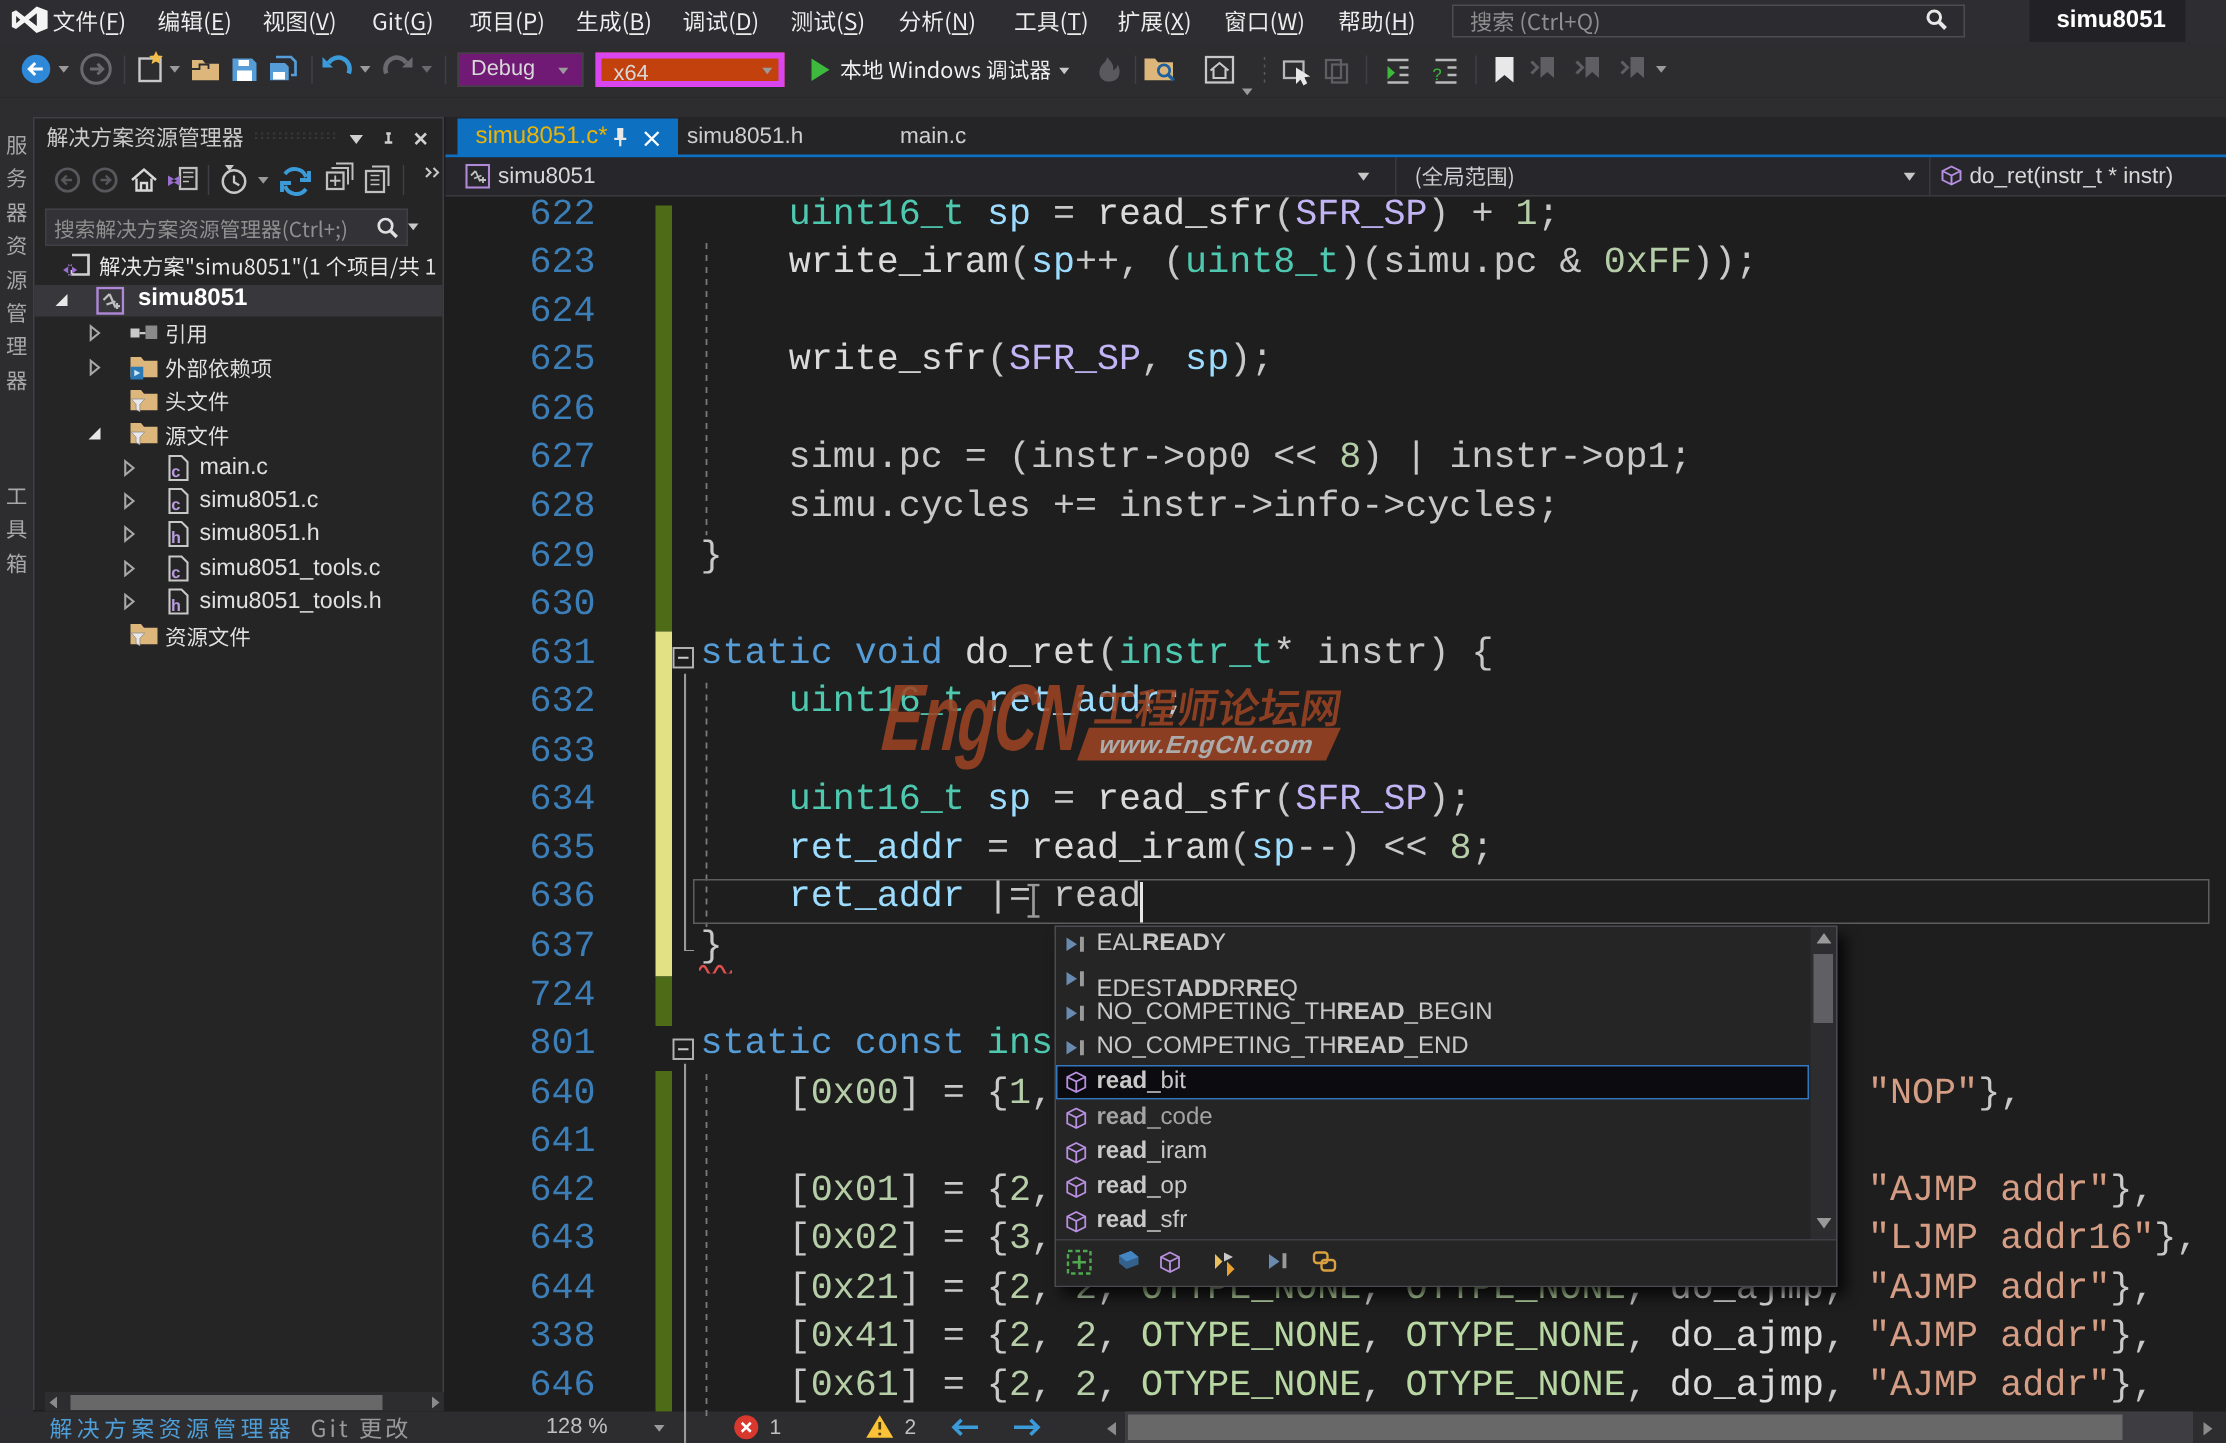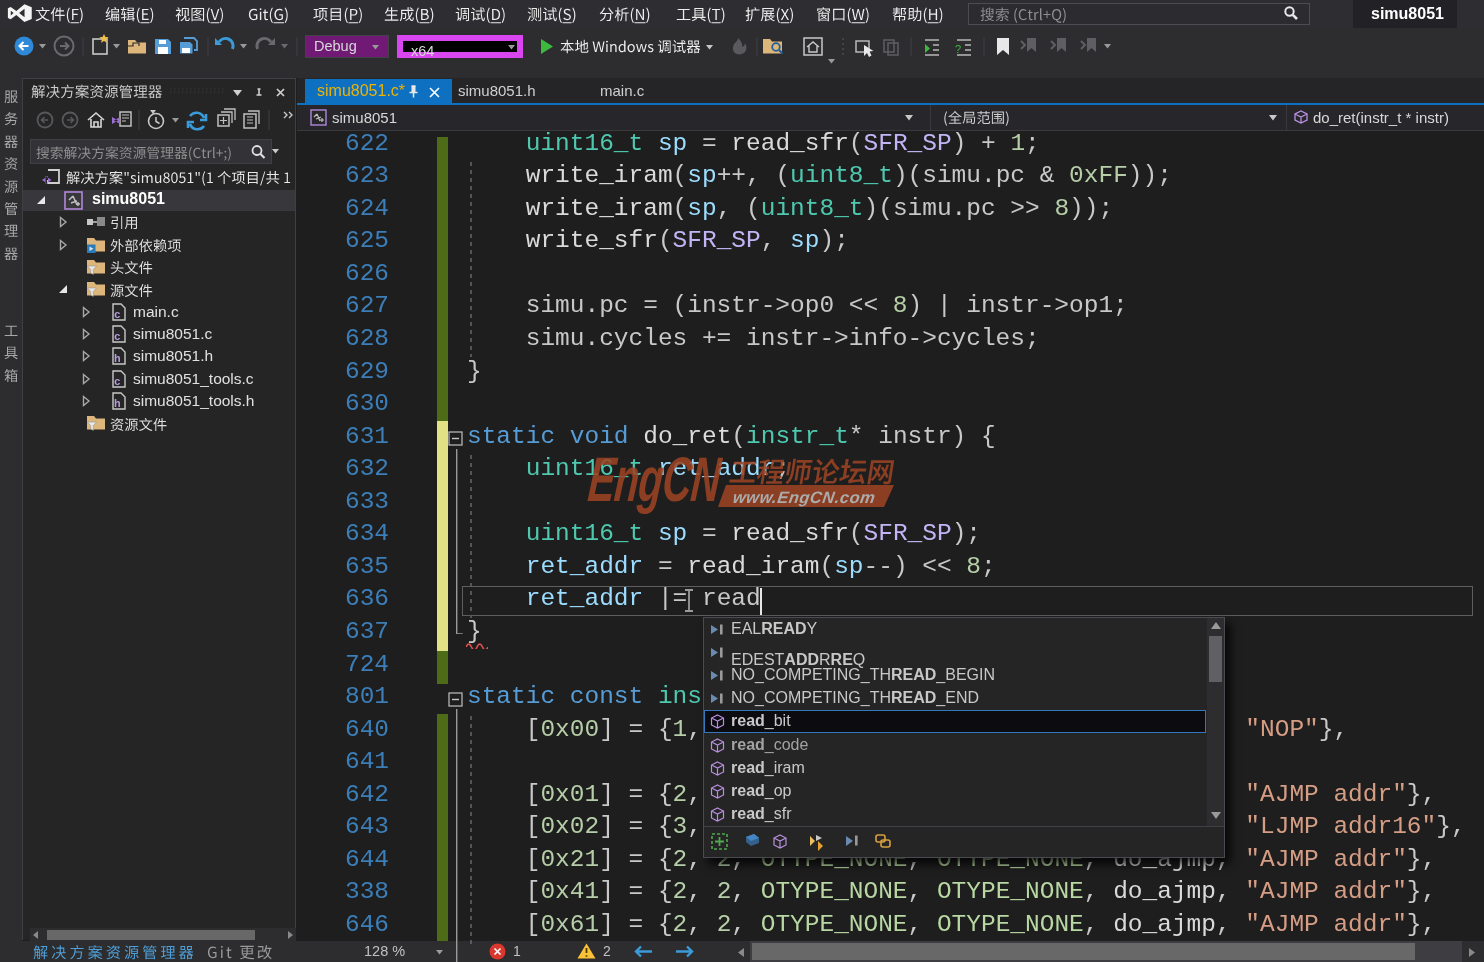--- a/index.html
+++ b/index.html
@@ -1,17 +1,17 @@
 <!DOCTYPE html>
 <html><head><meta charset="utf-8"><style>
 *{margin:0;padding:0;box-sizing:border-box}
 html,body{width:1484px;height:962px;background:#1e1e1e;overflow:hidden;font-family:"Liberation Sans",sans-serif}
 .abs{position:absolute}
 #code{font-family:"Liberation Mono",monospace;font-size:24.47px;color:#c8c8c8;white-space:pre}
-.ln{position:absolute;width:60px;text-align:left;color:#3c7eb8}
+.ln{position:absolute;width:60px;text-align:center;color:#3c7eb8}
 .cl{position:absolute;left:467px;top:0}
 .k{color:#569cd6}.t{color:#4ec9b0}.l{color:#9cdcfe}.m{color:#c3b5f5}.n{color:#b5cea8}
 .e{color:#b8d7a3}.s{color:#d69d85}.f{color:#dadada}
 </style></head><body>
 
 <div class="abs" style="left:0;top:0;width:1484px;height:28px;background:#2e2e32"></div>
 <svg class="abs" style="left:6px;top:4px" width="27" height="20" viewBox="0 0 30 22">
     <path fill="#f4f4f4" d="M20.5 0.2 L28.6 3.4 V16.6 L20.4 19.8 L11.5 12.2 L5.2 16.9 L2.1 15.4 V4.6 L5.2 3.1 L11.5 7.8 Z M5.3 7.3 V12.7 L8.4 10 Z M14.6 10 L20.6 14.7 V5.3 Z"></path>
   </svg>
 <svg style="position:absolute;overflow:visible;left:35px;top:19.5px" width="1" height="1">
@@ -88,21 +88,21 @@
     <path d="M240 16 l7 0 l-3.5 4.5 Z" fill="#9a9a9a"></path>
     <path d="M271 14 c-2-3 -6-4.5 -9.5-3 c-4 1.6 -5.5 6 -4 10" fill="none" stroke="#6a6a6e" stroke-width="3"></path>
     <path d="M275 10 v7 h-7 Z" fill="#6a6a6e"></path>
     <path d="M281 16 l7 0 l-3.5 4.5 Z" fill="#6a6a6e"></path>
     <path d="M297 9 v19" stroke="#3f3f46" stroke-width="1"></path>
 </svg>
 <div class="abs" style="left:305px;top:35px;width:84px;height:23px;background:#701a75;border:1px solid #434347;color:#d8d8d8;font-size:14.5px;padding:2px 0 0 8px">Debug</div>
 <svg class="abs" style="left:372px;top:45px" width="10" height="6">
     <path d="M0 0 l7 0 l-3.5 4.5 Z" fill="#9a9a9a"></path>
   </svg>
-<div class="abs" style="left:397px;top:35px;width:126px;height:23px;background:#000000;border:6px solid #d946ef;color:#d8d8d8;font-size:14.5px;padding:2px 0 0 8px">x64</div>
+<div class="abs" style="left:397px;top:35px;width:126px;height:23px;background:#c2410c;border:4px solid #d946ef;color:#d8d8d8;font-size:14.5px;padding:2px 0 0 8px">x64</div>
 <svg class="abs" style="left:508px;top:45px" width="10" height="6">
     <path d="M0 0 l7 0 l-3.5 4.5 Z" fill="#9a9a9a"></path>
   </svg>
 <svg class="abs" style="left:540px;top:38px" width="14" height="17">
     <path d="M1 1 L13 8.5 L1 16 Z" fill="#3db93d"></path>
   </svg>
 <svg style="position:absolute;overflow:visible;left:560px;top:52px" width="1" height="1">
     <path fill="#f0f0f0" d="M0.9 -9.1H13.6V-8H0.9ZM3.3 -2.7H11.2V-1.6H3.3ZM6.7 -12.2H7.8V1.2H6.7ZM5.6 -8.8 6.6 -8.5Q6.1 -6.9 5.2 -5.6Q4.4 -4.2 3.4 -3Q2.4 -1.9 1.3 -1.1Q1.3 -1.3 1.1 -1.4Q1 -1.6 0.8 -1.8Q0.7 -1.9 0.5 -2Q1.6 -2.7 2.6 -3.7Q3.5 -4.8 4.3 -6.1Q5.1 -7.4 5.6 -8.8ZM8.8 -8.7Q9.3 -7.4 10.1 -6.1Q10.9 -4.8 11.9 -3.8Q12.9 -2.8 14 -2.1Q13.9 -2 13.7 -1.8Q13.5 -1.7 13.4 -1.5Q13.2 -1.3 13.1 -1.2Q12 -1.9 11 -3Q10 -4.2 9.2 -5.5Q8.4 -6.9 7.9 -8.4Z M23.7 -12.2H24.7V-2.1H23.7ZM19.2 -6.2 27 -9.5 27.4 -8.6 19.6 -5.2ZM20.7 -10.8H21.8V-1.1Q21.8 -0.7 21.8 -0.5Q21.9 -0.3 22.2 -0.2Q22.4 -0.2 22.9 -0.2Q23 -0.2 23.4 -0.2Q23.7 -0.2 24.2 -0.2Q24.6 -0.2 25.1 -0.2Q25.5 -0.2 25.9 -0.2Q26.2 -0.2 26.4 -0.2Q26.8 -0.2 27 -0.3Q27.3 -0.5 27.4 -0.9Q27.5 -1.4 27.5 -2.2Q27.7 -2.1 28 -2Q28.3 -1.8 28.5 -1.8Q28.4 -0.8 28.2 -0.2Q28 0.3 27.6 0.6Q27.2 0.8 26.4 0.8Q26.3 0.8 26 0.8Q25.6 0.8 25.1 0.8Q24.6 0.8 24.2 0.8Q23.7 0.8 23.3 0.8Q23 0.8 22.9 0.8Q22 0.8 21.6 0.7Q21.1 0.5 20.9 0.1Q20.7 -0.4 20.7 -1.1ZM26.8 -9.3H26.6L26.9 -9.6L27.1 -9.7L27.9 -9.4L27.8 -9.2Q27.8 -8.2 27.8 -7.3Q27.8 -6.4 27.8 -5.7Q27.8 -5 27.7 -4.5Q27.7 -4 27.7 -3.8Q27.6 -3.3 27.4 -3.1Q27.2 -2.9 26.9 -2.8Q26.6 -2.7 26.2 -2.7Q25.8 -2.7 25.5 -2.7Q25.5 -2.9 25.4 -3.2Q25.4 -3.5 25.3 -3.7Q25.5 -3.6 25.8 -3.6Q26.1 -3.6 26.2 -3.6Q26.4 -3.6 26.5 -3.7Q26.6 -3.8 26.7 -4Q26.7 -4.2 26.7 -4.6Q26.7 -5 26.8 -5.7Q26.8 -6.4 26.8 -7.4Q26.8 -8.3 26.8 -9.3ZM15.1 -8.7H19.7V-7.7H15.1ZM17 -12H18V-2.6H17ZM15 -2.2Q15.6 -2.4 16.3 -2.8Q17.1 -3.1 17.9 -3.4Q18.8 -3.8 19.7 -4.1L19.9 -3.2Q18.7 -2.6 17.5 -2.1Q16.4 -1.6 15.4 -1.1Z M34.9 0 32.6 -10.6H34L35.1 -4.8Q35.3 -4 35.4 -3.1Q35.6 -2.3 35.7 -1.4H35.8Q36 -2.3 36.2 -3.1Q36.4 -4 36.6 -4.8L38 -10.6H39.3L40.7 -4.8Q40.9 -4 41.1 -3.1Q41.3 -2.3 41.5 -1.4H41.6Q41.7 -2.3 41.9 -3.1Q42 -4 42.2 -4.8L43.3 -10.6H44.6L42.4 0H40.8L39.2 -6.4Q39 -7 38.9 -7.6Q38.8 -8.2 38.6 -8.8H38.6Q38.5 -8.2 38.3 -7.6Q38.2 -7 38 -6.4L36.5 0Z M46.3 0V-7.9H47.6V0ZM47 -9.5Q46.6 -9.5 46.3 -9.7Q46.1 -10 46.1 -10.4Q46.1 -10.8 46.3 -11Q46.6 -11.2 47 -11.2Q47.4 -11.2 47.6 -11Q47.9 -10.8 47.9 -10.4Q47.9 -10 47.6 -9.7Q47.4 -9.5 47 -9.5Z M50.3 0V-7.9H51.4L51.5 -6.7H51.5Q52.1 -7.3 52.7 -7.7Q53.4 -8.1 54.2 -8.1Q55.4 -8.1 56 -7.3Q56.6 -6.5 56.6 -5V0H55.3V-4.8Q55.3 -5.9 54.9 -6.4Q54.6 -6.9 53.8 -6.9Q53.2 -6.9 52.7 -6.6Q52.2 -6.3 51.6 -5.7V0Z M61.8 0.2Q60.8 0.2 60.1 -0.3Q59.4 -0.8 59 -1.7Q58.6 -2.6 58.6 -3.9Q58.6 -5.2 59.1 -6.1Q59.5 -7.1 60.3 -7.6Q61.1 -8.1 62 -8.1Q62.7 -8.1 63.2 -7.8Q63.7 -7.6 64.2 -7.2L64.1 -8.5V-11.5H65.5V0H64.4L64.3 -0.9H64.2Q63.8 -0.5 63.1 -0.1Q62.5 0.2 61.8 0.2ZM62.1 -0.9Q62.7 -0.9 63.2 -1.2Q63.6 -1.5 64.1 -2V-6.1Q63.6 -6.6 63.2 -6.8Q62.7 -7 62.2 -7Q61.6 -7 61.1 -6.6Q60.6 -6.2 60.3 -5.5Q59.9 -4.8 59.9 -3.9Q59.9 -3 60.2 -2.3Q60.5 -1.6 60.9 -1.3Q61.4 -0.9 62.1 -0.9Z M71.2 0.2Q70.2 0.2 69.4 -0.3Q68.6 -0.8 68 -1.7Q67.5 -2.6 67.5 -3.9Q67.5 -5.2 68 -6.2Q68.6 -7.1 69.4 -7.6Q70.2 -8.1 71.2 -8.1Q71.9 -8.1 72.6 -7.8Q73.2 -7.5 73.7 -7Q74.2 -6.5 74.5 -5.7Q74.8 -4.9 74.8 -3.9Q74.8 -2.6 74.3 -1.7Q73.8 -0.8 73 -0.3Q72.2 0.2 71.2 0.2ZM71.2 -0.9Q71.9 -0.9 72.4 -1.3Q72.9 -1.7 73.2 -2.3Q73.5 -3 73.5 -3.9Q73.5 -4.8 73.2 -5.5Q72.9 -6.2 72.4 -6.6Q71.9 -7 71.2 -7Q70.5 -7 70 -6.6Q69.5 -6.2 69.2 -5.5Q68.9 -4.8 68.9 -3.9Q68.9 -3 69.2 -2.3Q69.5 -1.7 70 -1.3Q70.5 -0.9 71.2 -0.9Z M78.2 0 76 -7.9H77.3L78.5 -3.3Q78.6 -2.7 78.7 -2.2Q78.8 -1.7 79 -1.1H79Q79.2 -1.7 79.3 -2.2Q79.4 -2.8 79.6 -3.3L80.8 -7.9H82.1L83.3 -3.3Q83.5 -2.7 83.6 -2.2Q83.7 -1.7 83.9 -1.1H83.9Q84 -1.7 84.2 -2.2Q84.3 -2.7 84.4 -3.3L85.6 -7.9H86.8L84.7 0H83.1L82 -4.2Q81.8 -4.8 81.7 -5.4Q81.6 -5.9 81.4 -6.5H81.3Q81.2 -5.9 81.1 -5.4Q81 -4.8 80.8 -4.2L79.7 0Z M90.6 0.2Q89.8 0.2 89 -0.1Q88.2 -0.4 87.7 -0.9L88.3 -1.8Q88.8 -1.4 89.4 -1.1Q89.9 -0.8 90.6 -0.8Q91.4 -0.8 91.8 -1.2Q92.2 -1.6 92.2 -2.1Q92.2 -2.5 91.9 -2.8Q91.7 -3 91.3 -3.2Q90.8 -3.4 90.4 -3.6Q89.9 -3.8 89.3 -4Q88.8 -4.3 88.5 -4.7Q88.1 -5.2 88.1 -5.8Q88.1 -6.5 88.4 -7Q88.8 -7.5 89.4 -7.8Q90 -8.1 90.8 -8.1Q91.6 -8.1 92.2 -7.8Q92.8 -7.6 93.3 -7.2L92.6 -6.3Q92.2 -6.6 91.8 -6.8Q91.4 -7 90.8 -7Q90.1 -7 89.7 -6.7Q89.4 -6.4 89.4 -5.9Q89.4 -5.5 89.6 -5.3Q89.8 -5 90.2 -4.9Q90.6 -4.7 91.1 -4.5Q91.5 -4.4 91.9 -4.2Q92.4 -4 92.7 -3.7Q93 -3.5 93.3 -3.1Q93.5 -2.7 93.5 -2.1Q93.5 -1.5 93.1 -1Q92.8 -0.4 92.2 -0.1Q91.5 0.2 90.6 0.2Z M102.8 -11.5H103.8V-6.1Q103.8 -5.3 103.7 -4.3Q103.7 -3.4 103.5 -2.4Q103.3 -1.4 103 -0.5Q102.7 0.4 102.1 1.1Q102.1 1.1 101.9 1Q101.8 0.8 101.6 0.7Q101.5 0.6 101.3 0.6Q102 -0.4 102.3 -1.5Q102.6 -2.7 102.7 -3.9Q102.8 -5.1 102.8 -6.1ZM103.4 -11.5H110.1V-10.6H103.4ZM109.7 -11.5H110.6V-0.2Q110.6 0.3 110.5 0.5Q110.4 0.8 110.1 0.9Q109.8 1.1 109.3 1.1Q108.8 1.1 108.1 1.1Q108.1 1 108 0.8Q107.9 0.6 107.9 0.4Q107.8 0.2 107.7 0.1Q108.3 0.1 108.8 0.1Q109.2 0.1 109.4 0.1Q109.7 0.1 109.7 -0.2ZM104.7 -8.9H108.7V-8.1H104.7ZM104.3 -6.6H109.1V-5.8H104.3ZM106.2 -10.1H107.1V-6H106.2ZM105.1 -4.6H108.6V-1.2H105.1V-2H107.7V-3.7H105.1ZM104.7 -4.6H105.5V-0.5H104.7ZM98.8 -11.2 99.5 -11.9Q99.9 -11.5 100.3 -11.1Q100.7 -10.8 101.1 -10.4Q101.5 -10 101.7 -9.7L101 -8.9Q100.7 -9.2 100.4 -9.6Q100 -10 99.6 -10.5Q99.2 -10.9 98.8 -11.2ZM99.8 0.8 99.6 -0.3 99.8 -0.7 102 -2.4Q102.1 -2.2 102.2 -1.9Q102.3 -1.6 102.4 -1.5Q101.6 -0.8 101.2 -0.5Q100.7 -0.1 100.4 0.2Q100.1 0.4 100 0.5Q99.8 0.7 99.8 0.8ZM97.9 -7.6H100.4V-6.6H97.9ZM99.8 0.8Q99.7 0.6 99.6 0.5Q99.5 0.4 99.3 0.2Q99.2 0.1 99.1 0Q99.2 -0.1 99.4 -0.3Q99.6 -0.6 99.8 -0.9Q99.9 -1.2 99.9 -1.6V-7.6H101V-0.8Q101 -0.8 100.8 -0.7Q100.7 -0.6 100.5 -0.4Q100.4 -0.2 100.2 0Q100 0.2 99.9 0.4Q99.8 0.6 99.8 0.8Z M113.5 -11.2 114.2 -11.9Q114.6 -11.6 115 -11.2Q115.4 -10.8 115.8 -10.5Q116.1 -10.1 116.3 -9.8L115.6 -9.1Q115.4 -9.4 115 -9.8Q114.7 -10.1 114.3 -10.5Q113.9 -10.9 113.5 -11.2ZM114.3 0.8 114.2 -0.2 114.5 -0.6 117.1 -2.3Q117.2 -2.1 117.3 -1.8Q117.3 -1.6 117.4 -1.4Q116.5 -0.8 115.9 -0.4Q115.3 -0 115 0.2Q114.7 0.4 114.6 0.6Q114.4 0.7 114.3 0.8ZM112.5 -7.6H115V-6.6H112.5ZM116.8 -9.2H125.6V-8.1H116.8ZM117.2 -6H121.1V-5H117.2ZM118.7 -5.4H119.7V-1L118.7 -0.9ZM117 -0.9Q117.8 -1.1 119 -1.4Q120.2 -1.8 121.4 -2.1L121.6 -1.1Q120.4 -0.8 119.3 -0.5Q118.2 -0.1 117.3 0.1ZM123 -11.5 123.8 -12Q124.2 -11.5 124.7 -11Q125.1 -10.4 125.4 -10L124.6 -9.4Q124.4 -9.9 123.9 -10.5Q123.5 -11.1 123 -11.5ZM121.5 -12.1H122.6Q122.6 -10.2 122.7 -8.5Q122.7 -6.7 122.9 -5.2Q123 -3.8 123.2 -2.7Q123.5 -1.6 123.7 -0.9Q124 -0.3 124.4 -0.3Q124.6 -0.3 124.7 -0.9Q124.8 -1.5 124.9 -2.5Q125 -2.4 125.2 -2.3Q125.3 -2.2 125.5 -2.1Q125.7 -2 125.8 -1.9Q125.7 -1 125.5 -0.4Q125.3 0.2 125.1 0.5Q125 0.8 124.8 1Q124.5 1.1 124.3 1.1Q123.7 1.1 123.2 0.4Q122.7 -0.2 122.4 -1.4Q122.1 -2.6 121.9 -4.2Q121.7 -5.8 121.6 -7.8Q121.5 -9.8 121.5 -12.1ZM114.3 0.8Q114.3 0.7 114.2 0.5Q114.1 0.3 114 0.1Q113.9 -0.1 113.8 -0.2Q114 -0.3 114.2 -0.6Q114.5 -0.9 114.5 -1.4V-7.6H115.5V-0.4Q115.5 -0.4 115.4 -0.3Q115.3 -0.2 115.1 -0.1Q114.9 0 114.7 0.2Q114.6 0.4 114.5 0.5Q114.3 0.7 114.3 0.8Z M129.1 -10.6V-8.5H131.5V-10.6ZM128.1 -11.5H132.6V-7.6H128.1ZM135.3 -10.6V-8.5H137.9V-10.6ZM134.3 -11.5H138.9V-7.6H134.3ZM127 -6.1H140V-5.1H127ZM128.6 -0.2H132.1V0.7H128.6ZM134.7 -0.2H138.4V0.7H134.7ZM135.3 -5.9Q135.8 -5.2 136.6 -4.7Q137.4 -4.1 138.4 -3.7Q139.3 -3.3 140.3 -3Q140.2 -2.9 140.1 -2.8Q139.9 -2.6 139.8 -2.4Q139.7 -2.3 139.6 -2.1Q138.6 -2.4 137.6 -2.9Q136.6 -3.4 135.8 -4.1Q135 -4.7 134.4 -5.5ZM128.1 -3.3H132.6V1.1H131.5V-2.4H129.1V1.2H128.1ZM134.3 -3.3H138.9V1.1H137.9V-2.4H135.3V1.2H134.3ZM132.5 -7.7 133.6 -7.5Q133.1 -6.5 132.3 -5.4Q131.4 -4.4 130.2 -3.6Q128.9 -2.7 127.3 -2Q127.2 -2.2 127.1 -2.3Q127 -2.5 126.9 -2.6Q126.8 -2.8 126.7 -2.9Q128.3 -3.5 129.4 -4.2Q130.6 -5 131.4 -5.9Q132.2 -6.8 132.5 -7.7ZM135.1 -7 135.7 -7.6Q136.3 -7.4 136.9 -7.1Q137.5 -6.8 137.8 -6.5L137.3 -5.9Q136.9 -6.2 136.3 -6.5Q135.7 -6.8 135.1 -7Z"></path>
   </svg>
 <svg class="abs" style="left:706px;top:45px" width="10" height="6">
@@ -367,21 +367,20 @@
 <svg class="abs" style="left:1294px;top:110px" width="14" height="14" viewBox="0 0 14 14">
     <path d="M7 1 L13 4 V10 L7 13 L1 10 V4 Z M1 4 L7 7 L13 4 M7 7 V13" fill="none" stroke="#b990e0" stroke-width="1.3"></path>
   </svg>
 <div class="abs" style="left:1313px;top:109px;font-size:15px;color:#d8d8d8">do_ret(instr_t * instr)</div>
 <div id="code">
 <div class="ln" style="left:345px;top:129.7px">622</div>
 <div class="cl" style="top:129.7px">    <span class="t">uint16_t</span> <span class="l">sp</span> = <span class="f">read_sfr</span>(<span class="m">SFR_SP</span>) + <span class="n">1</span>;</div>
 <div class="ln" style="left:345px;top:162.2px">623</div>
 <div class="cl" style="top:162.2px">    <span class="f">write_iram</span>(<span class="l">sp</span>++, (<span class="t">uint8_t</span>)(simu.pc &amp; <span class="n">0xFF</span>));</div>
 <div class="ln" style="left:345px;top:194.8px">624</div>
-<div class="cl" style="top:194.8px">    <span class="f">write_iram</span>(<span class="l">sp</span>, (<span class="t">uint8_t</span>)(simu.pc &gt;&gt; <span class="n">8</span>));</div>
 <div class="ln" style="left:345px;top:227.3px">625</div>
 <div class="cl" style="top:227.3px">    <span class="f">write_sfr</span>(<span class="m">SFR_SP</span>, <span class="l">sp</span>);</div>
 <div class="ln" style="left:345px;top:259.9px">626</div>
 <div class="ln" style="left:345px;top:292.4px">627</div>
 <div class="cl" style="top:292.4px">    simu.pc = (instr-&gt;op0 &lt;&lt; <span class="n">8</span>) | instr-&gt;op1;</div>
 <div class="ln" style="left:345px;top:325.0px">628</div>
 <div class="cl" style="top:325.0px">    simu.cycles += instr-&gt;info-&gt;cycles;</div>
 <div class="ln" style="left:345px;top:357.5px">629</div>
 <div class="cl" style="top:357.5px">}</div>
 <div class="ln" style="left:345px;top:390.1px">630</div>

